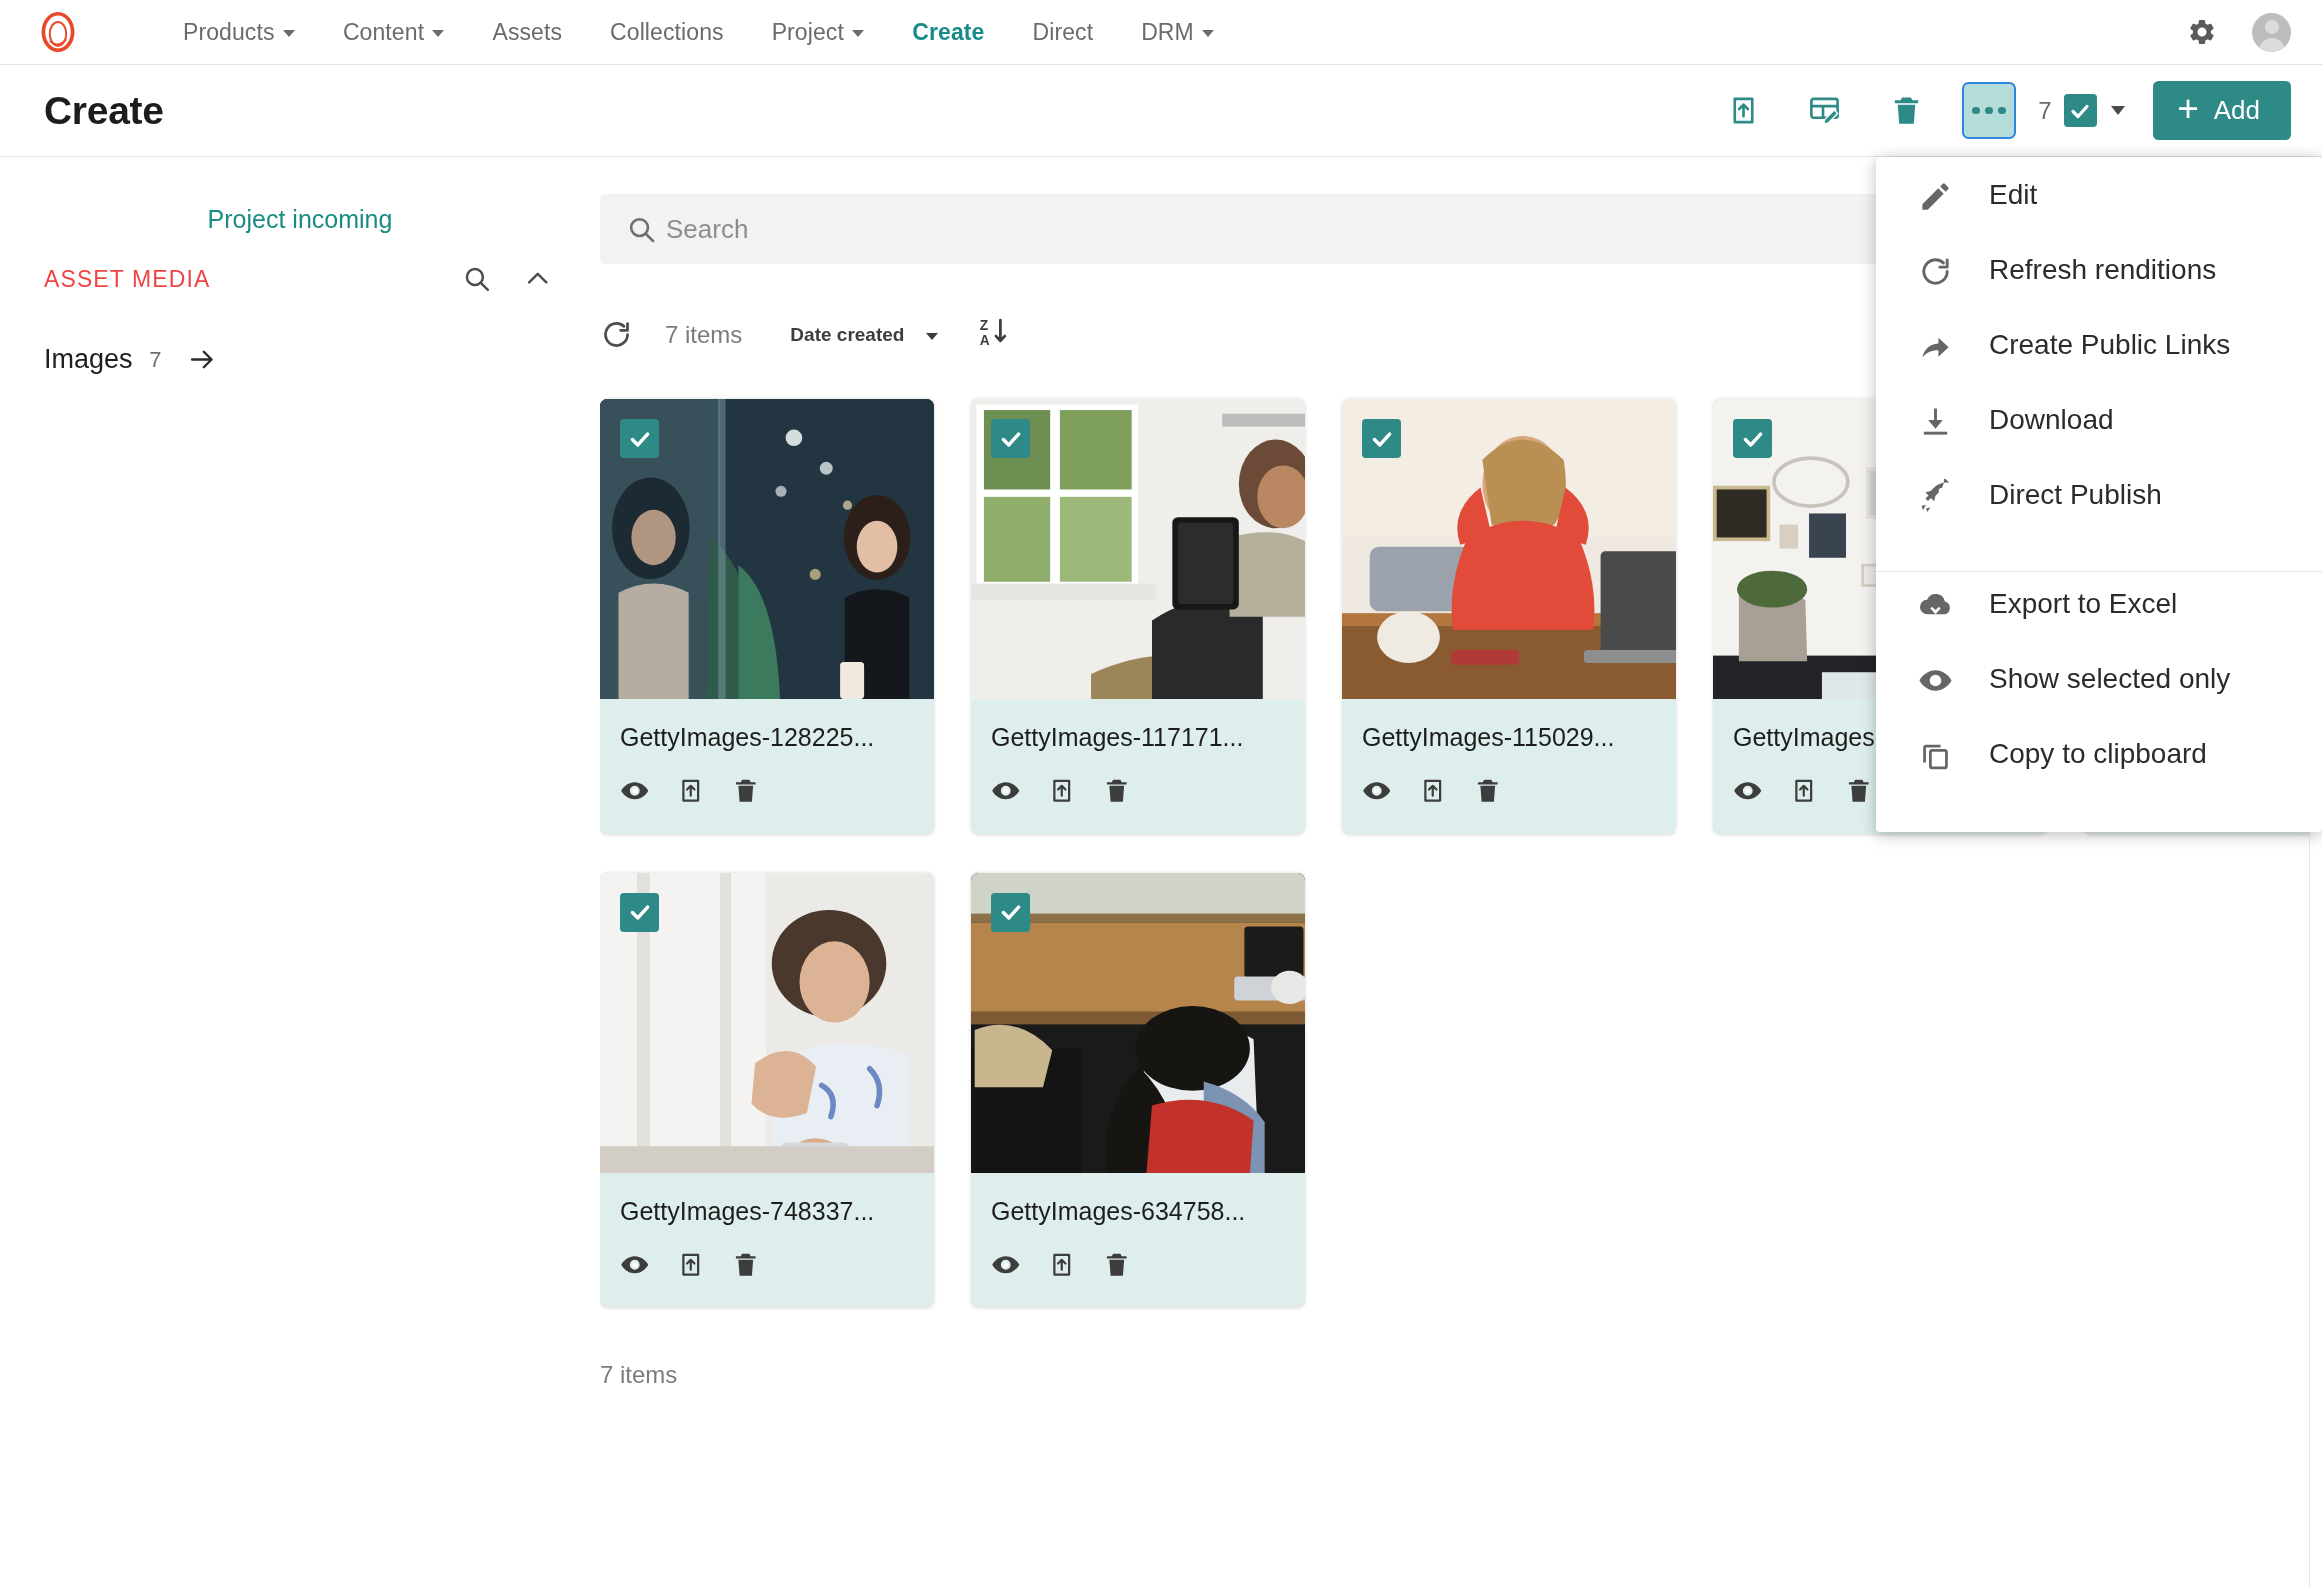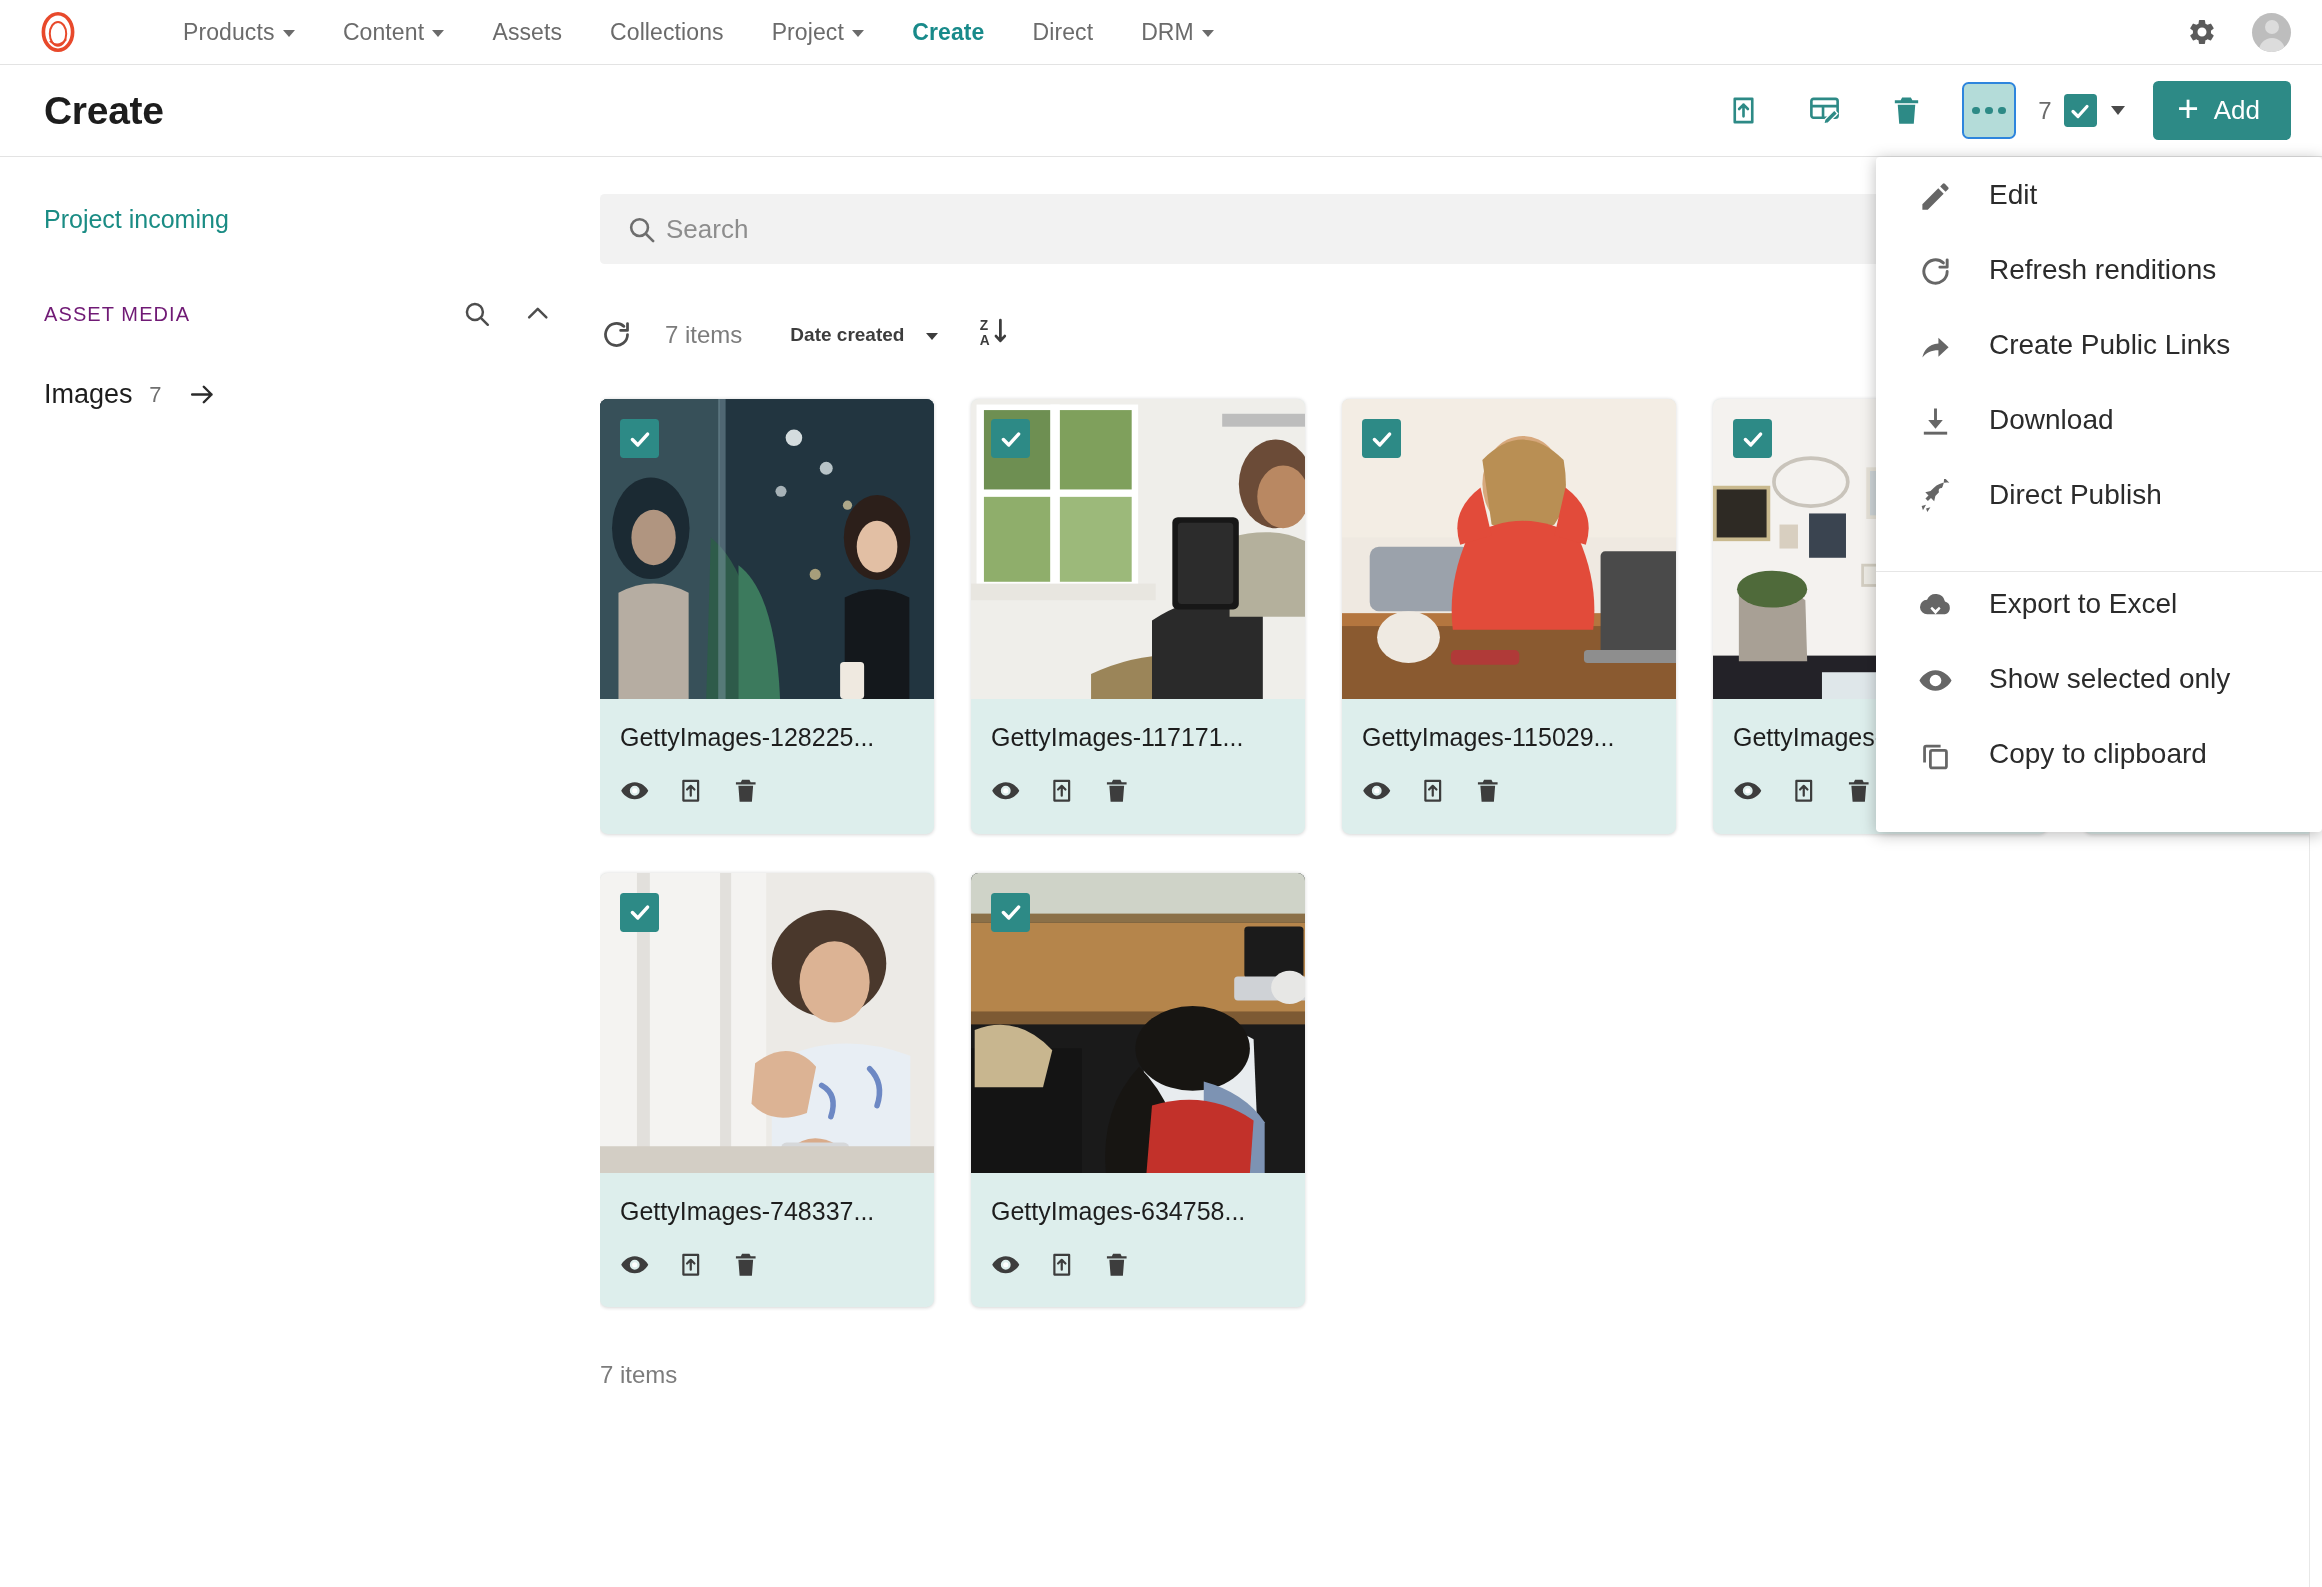--- a/index.html
+++ b/index.html
@@ -138,29 +138,30 @@
     width: 600px;
     flex: 0 0 600px;
     background: #fff;
     padding: 48px 0 0 0;
   }
   .breadcrumb {
     color: #1a8c84;
     font-size: 25px;
     padding: 0 44px;
     cursor: pointer;
-    margin-bottom: 56px;
+    margin-bottom: 21px;
+    text-align: center;
   }
   .section-head {
     display: flex; align-items: center;
     padding: 0 44px 0 44px;
     height: 48px;
   }
   .section-title {
-    font-size: 20px; color: #701a75; letter-spacing: 1.1px;
+    font-size: 23px; color: #ef4444; letter-spacing: 1.1px;
     flex: 1 1 auto;
   }
   .section-ico { width: 37px; height: 37px; display:flex; align-items:center; justify-content:center; cursor:pointer; margin-left: 24px;}
   .tree-row {
     display: flex; align-items: center; gap: 16.6px;
     padding: 0 44px;
     height: 57px;
     margin-top: 28px;
     cursor: pointer;
   }

